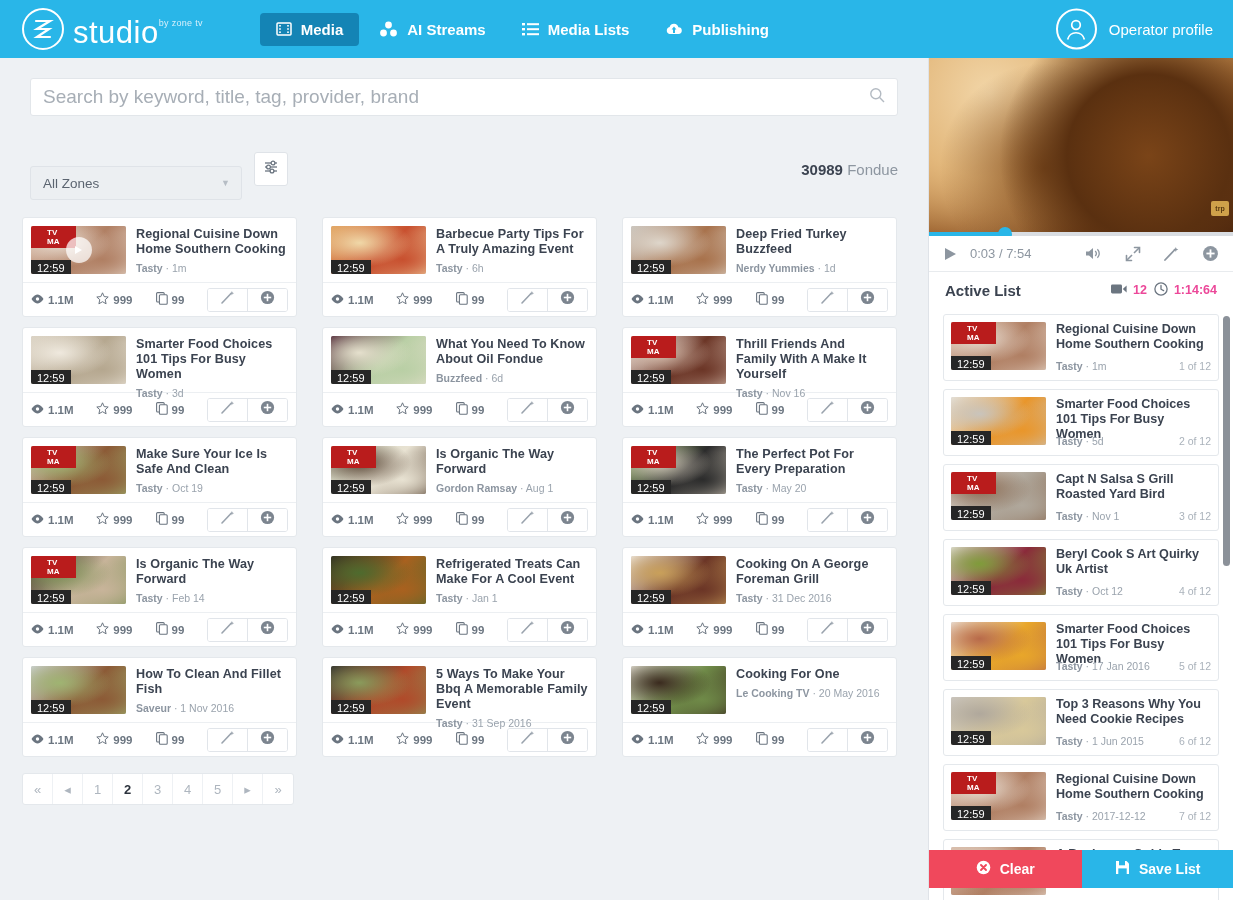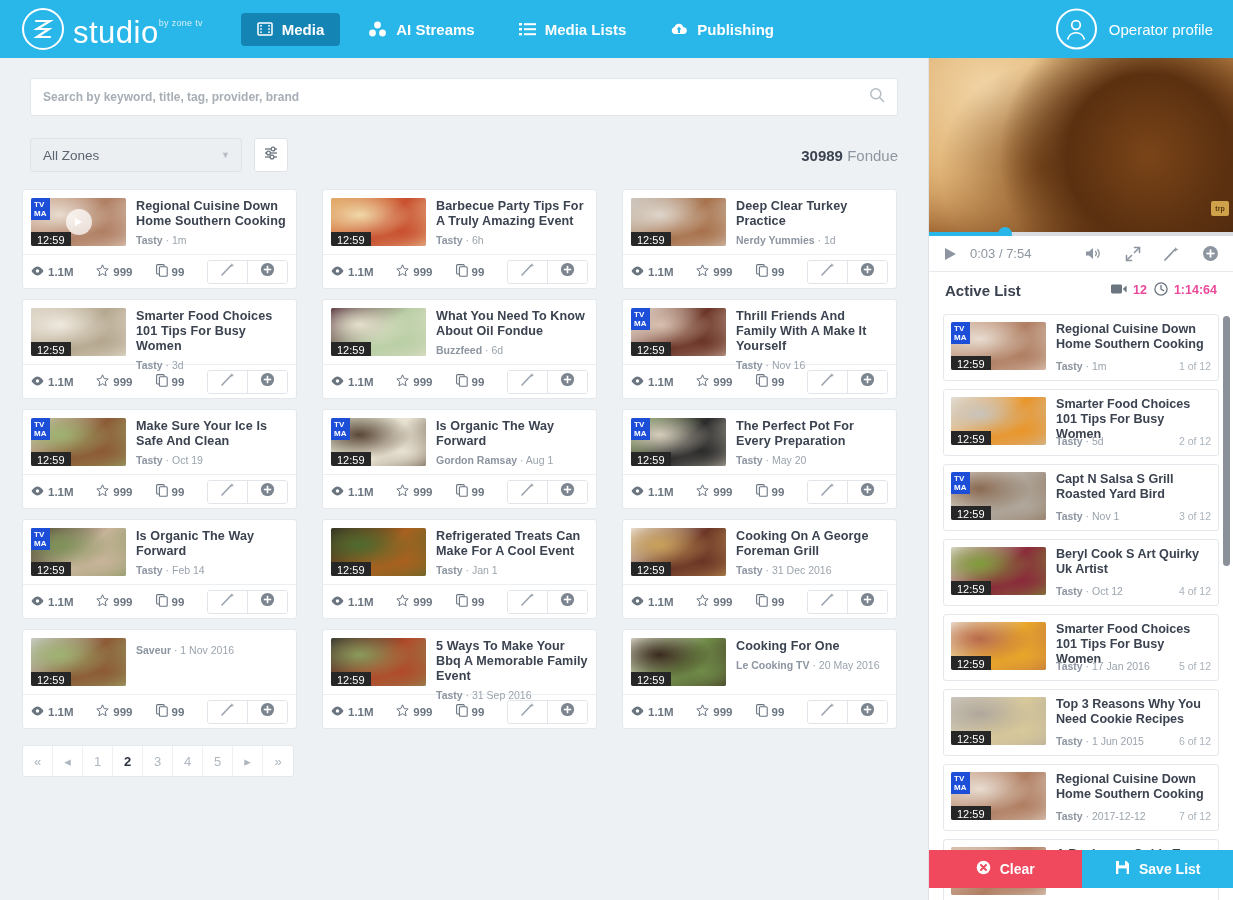--- a/index.html
+++ b/index.html
@@ -18,21 +18,21 @@
   }
   .logo-wrap { display: flex; align-items: flex-end; gap: 9px; padding-left: 8px; }
   .logo-mark {
     width: 42px; height: 42px; border-radius: 50%;
     border: 2.5px solid #fff; display: flex; align-items: center; justify-content: center;
   }
   .logo-text { display: flex; flex-direction: row; line-height: 1; padding-bottom: 2px;}
   .logo-word { font-size: 31px; color: #fff; font-weight: 300; letter-spacing: .5px; }
   .logo-sub { font-size: 9px; color: #d7f0fb; letter-spacing: .3px; text-align: right; margin-top: 2px;}
 
-  .nav { display: flex; margin-left: 38px; gap: 12px; }
+  .nav { display: flex; margin-left: 57px; gap: 4px; }
   .nav-item {
     display: flex; align-items: center; gap: 9px;
     padding: 8px 16px; border-radius: 4px; cursor: pointer;
     color: #fff; font-size: 15px; font-weight: bold;
     white-space: nowrap;
   }
   .nav-item.active { background: #1484b5; }
   .nav-ico { display: flex; align-items: center; }
 
   .profile {
@@ -51,32 +51,32 @@
   .right-col { width: 305px; height: 842px; background: #fff; position: relative;
                border-left: 1px solid #dfe3e8; }
 
   
   .search-row { padding: 20px 30px 0 30px; }
   .search-box {
     height: 38px; background: #fff; border: 1px solid #e2e6ea; border-radius: 3px;
     display: flex; align-items: center; padding: 0 12px;
   }
   .search-input {
-    flex: 1; border: 0; outline: 0; font-size: 12px; color: #6d28d9;
-    font-family: "Liberation Sans", sans-serif; background: transparent; font-weight: bold;
+    flex: 1; border: 0; outline: 0; font-size: 19px; color: #6d28d9;
+    font-family: "Liberation Sans", sans-serif; background: transparent;
   }
   .search-input::placeholder { color: #a7aeb6; }
 
   .filter-row {
     margin: 22px 30px 0 30px; display: flex; align-items: center;
   }
   .zone-select {
     width: 212px; height: 34px; background: #eceff2; border: 1px solid #dfe3e8;
     border-radius: 3px; display: flex; align-items: center; padding: 16px 12px;
-    font-size: 13.5px; color: #5b6470; cursor: pointer; position: relative;
+    font-size: 13.5px; color: #5b6470; cursor: pointer; position: relative; margin-top: 28px;
   }
   .caret { position: absolute; right: 11px; color: #b6bdc5; font-size: 9px; }
   .filter-btn {
     width: 34px; height: 34px; margin-left: 12px; background: #fff;
     border: 1px solid #dfe3e8; border-radius: 3px; display: flex;
     align-items: center; justify-content: center; cursor: pointer;
   }
   .count-wrap { margin-left: auto; font-size: 15px; }
   .count-num { color: #3b4350; font-weight: bold; }
   .count-lbl { color: #8d96a0; }
@@ -91,22 +91,22 @@
     background: #fff; border: 1px solid #e4e8ec; border-radius: 3px;
     overflow: hidden;
   }
   .card-top { display: flex; padding: 8px; gap: 10px; height: 64px; }
   .thumb {
     width: 95px; height: 48px; flex: 0 0 95px; border-radius: 2px; position: relative;
     overflow: hidden; background: #c8c8c8;
   }
   .thumb-img { position: absolute; inset: 0; }
   .rating {
-    position: absolute; left: 0; top: 0; background: #1d4ed8; color: #fff;
-    font-size: 8px; font-weight: bold; line-height: 9px; padding: 2px 3px;
+    position: absolute; left: 0; top: 0; background: #b91c1c; color: #fff;
+    font-size: 8px; font-weight: bold; line-height: 9px; padding: 2px 16px;
     letter-spacing: .2px;
   }
   .dur {
     position: absolute; left: 0; bottom: 0; background: #262626; color: #fff;
     font-size: 11px; padding: 2px 6px 0 6px; font-weight: normal;
   }
   .play-ov {
     position: absolute; left: 50%; top: 50%; transform: translate(-50%,-50%);
     width: 26px; height: 26px; border-radius: 50%; background: rgba(255,255,255,.72);
     display: flex; align-items: center; justify-content: center;
@@ -427,21 +427,21 @@
             </div>
           </div>
         </div>
         <div class="card">
           <div class="card-top">
             <div class="thumb">
               <div class="thumb-img" style="background:radial-gradient(ellipse at 30% 35%, #ded6cb 0%, rgba(0,0,0,0) 55%),radial-gradient(ellipse at 75% 70%, #a8724c 0%, rgba(0,0,0,0) 60%),linear-gradient(135deg,#c9c4bd 0%,#a8724c 55%,#ded6cb 100%)"></div>
               <div class="dur">12:59</div>
             </div>
             <div class="card-meta">
-              <div class="card-title">Deep Clear Turkey Practice</div>
+              <div class="card-title">Deep Fried Turkey Buzzfeed</div>
               <div class="card-sub"><b>Nerdy Yummies</b> · 1d</div>
             </div>
           </div>
           <div class="card-foot">
             <div class="stat s1">
               <span><svg width="13" height="10" viewBox="0 0 13 10">
                   <path d="M6.5 0.6 C10 0.6 12.4 5 12.4 5 C12.4 5 10 9.4 6.5 9.4 C3 9.4 0.6 5 0.6 5 C0.6 5 3 0.6 6.5 0.6 Z" fill="#6b7580"></path>
                   <circle cx="6.5" cy="5" r="1.7" fill="#fff"></circle>
                 </svg></span>
               <span>1.1M</span>
@@ -922,20 +922,21 @@
             </div>
           </div>
         </div>
         <div class="card">
           <div class="card-top">
             <div class="thumb">
               <div class="thumb-img" style="background:radial-gradient(ellipse at 30% 35%, #9fb472 0%, rgba(0,0,0,0) 55%),radial-gradient(ellipse at 75% 70%, #8c5a36 0%, rgba(0,0,0,0) 60%),linear-gradient(135deg,#cfd4d8 0%,#8c5a36 55%,#9fb472 100%)"></div>
               <div class="dur">12:59</div>
             </div>
             <div class="card-meta">
+              <div class="card-title">How To Clean And Fillet Fish</div>
               <div class="card-sub"><b>Saveur</b> · 1 Nov 2016</div>
             </div>
           </div>
           <div class="card-foot">
             <div class="stat s1">
               <span><svg width="13" height="10" viewBox="0 0 13 10">
                   <path d="M6.5 0.6 C10 0.6 12.4 5 12.4 5 C12.4 5 10 9.4 6.5 9.4 C3 9.4 0.6 5 0.6 5 C0.6 5 3 0.6 6.5 0.6 Z" fill="#6b7580"></path>
                   <circle cx="6.5" cy="5" r="1.7" fill="#fff"></circle>
                 </svg></span>
               <span>1.1M</span>

